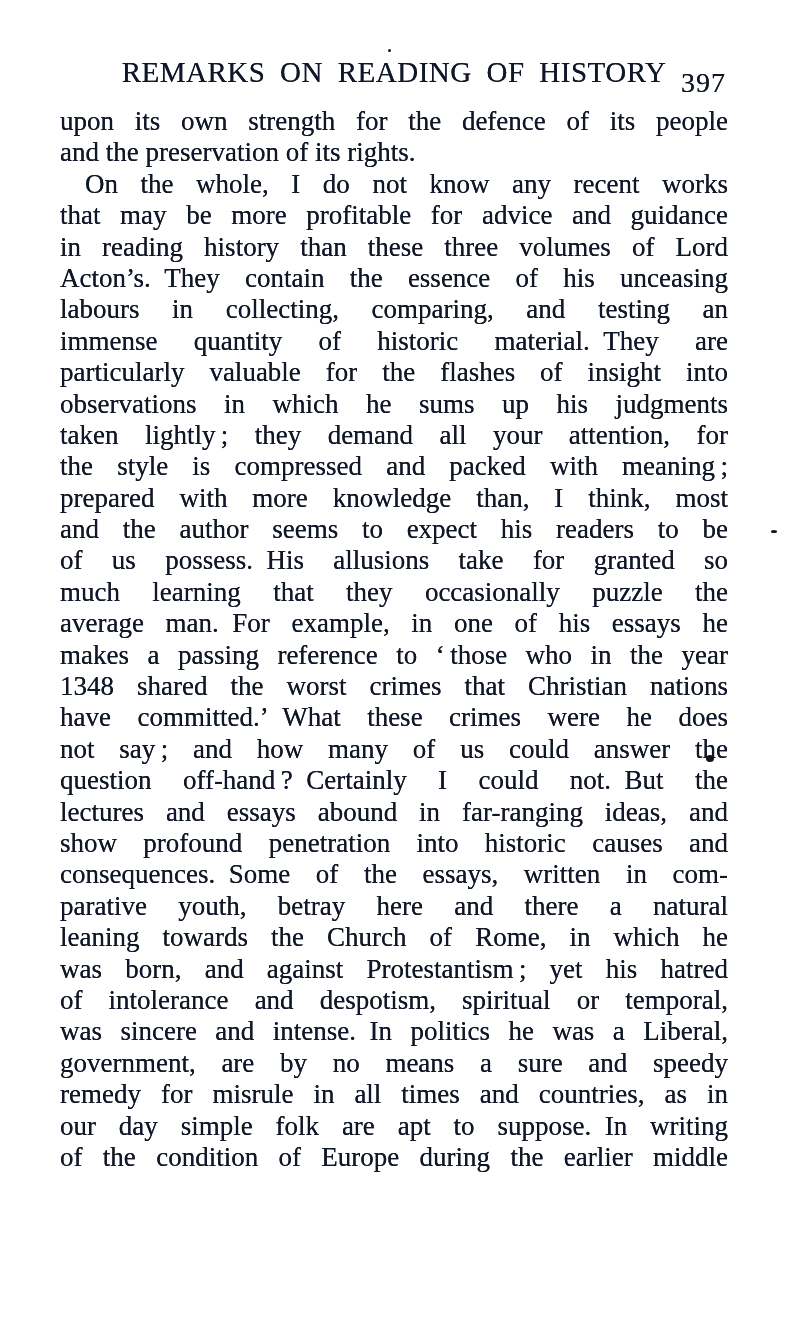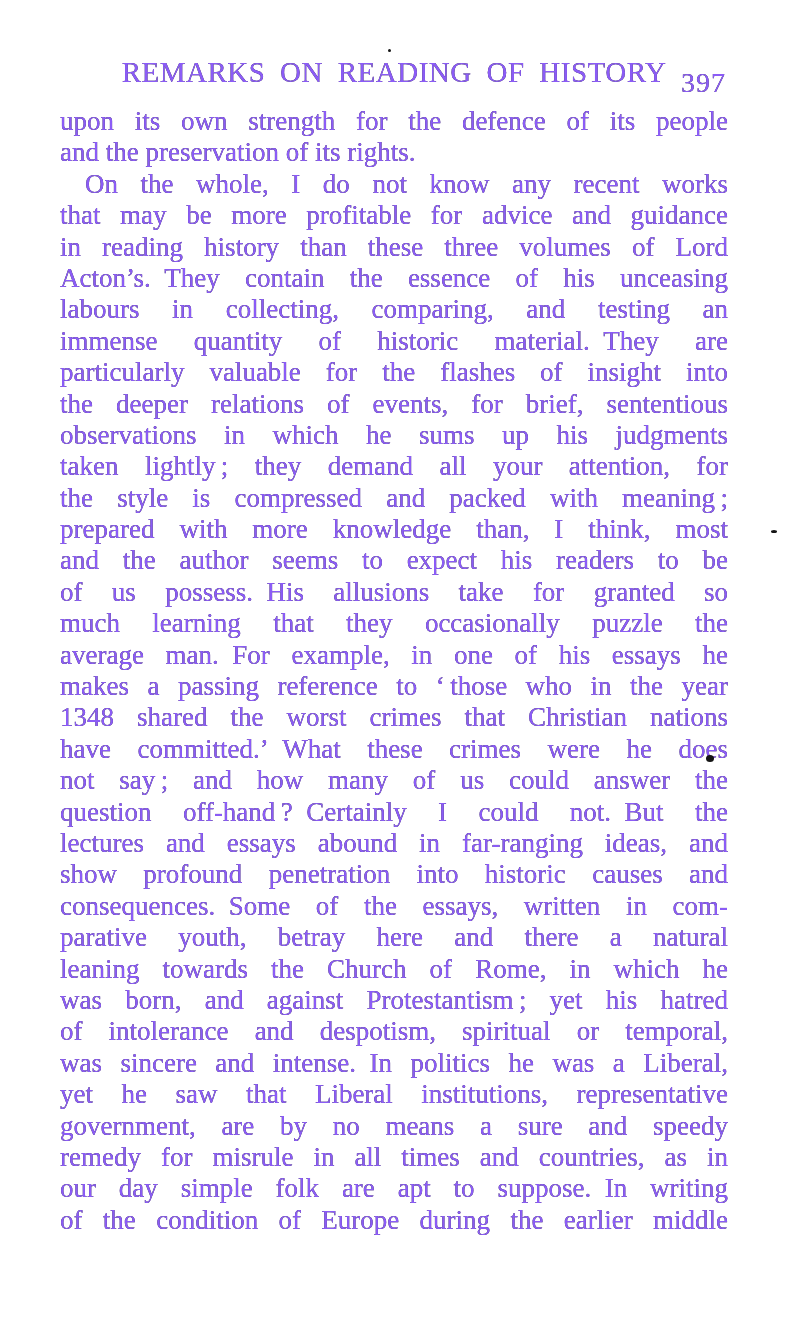--- a/index.html
+++ b/index.html
@@ -64,38 +64,37 @@
   
   .speck {
     position: absolute;
     background: #141414;
     border-radius: 50%;
   }
 </style>
 </head>
 <body>
 
-<div class="page" style="background: rgb(255, 255, 255); color: #8b5cf6;">
+<div class="page" style="background: rgb(255, 255, 255); color: #0f172a;">
 
   <header class="running-head">
     <span>REMARKS ON READING OF HISTORY</span>
     <span class="pagenum">397</span>
   </header>
 
   <main class="body-text" id="body-text">
       <div class="line">upon its own strength for the defence of its people</div>
       <div class="line para-end">and the preservation of its rights.</div>
       <div class="line indent">On the whole, I do not know any recent works</div>
       <div class="line">that may be more profitable for advice and guidance</div>
       <div class="line">in reading history than these three volumes of Lord</div>
       <div class="line">Acton’s. They contain the essence of his unceasing</div>
       <div class="line">labours in collecting, comparing, and testing an</div>
       <div class="line">immense quantity of historic material. They are</div>
       <div class="line">particularly valuable for the flashes of insight into</div>
-      <div class="line">the deeper relations of events, for brief, sententious</div>
       <div class="line">observations in which he sums up his judgments</div>
       <div class="line">taken lightly ; they demand all your attention, for</div>
       <div class="line">the style is compressed and packed with meaning ;</div>
       <div class="line">prepared with more knowledge than, I think, most</div>
       <div class="line">and the author seems to expect his readers to be</div>
       <div class="line">of us possess. His allusions take for granted so</div>
       <div class="line">much learning that they occasionally puzzle the</div>
       <div class="line">average man. For example, in one of his essays he</div>
       <div class="line">makes a passing reference to ‘ those who in the year</div>
       <div class="line">1348 shared the worst crimes that Christian nations</div>
@@ -103,21 +102,20 @@
       <div class="line">not say ; and how many of us could answer the</div>
       <div class="line">question off-hand ? Certainly I could not. But the</div>
       <div class="line">lectures and essays abound in far-ranging ideas, and</div>
       <div class="line">show profound penetration into historic causes and</div>
       <div class="line">consequences. Some of the essays, written in com-</div>
       <div class="line">parative youth, betray here and there a natural</div>
       <div class="line">leaning towards the Church of Rome, in which he</div>
       <div class="line">was born, and against Protestantism ; yet his hatred</div>
       <div class="line">of intolerance and despotism, spiritual or temporal,</div>
       <div class="line">was sincere and intense. In politics he was a Liberal,</div>
-      <div class="line">yet he saw that Liberal institutions, representative</div>
       <div class="line">government, are by no means a sure and speedy</div>
       <div class="line">remedy for misrule in all times and countries, as in</div>
       <div class="line">our day simple folk are apt to suppose. In writing</div>
       <div class="line">of the condition of Europe during the earlier middle</div>
     </main>
 
   <div id="specks">
       <div class="speck" style="left: 388px; top: 49px; width: 3px; height: 3px;"></div>
       <div class="speck" style="left: 771px; top: 530px; width: 6px; height: 3px;"></div>
       <div class="speck" style="left: 706px; top: 755px; width: 8px; height: 7px;"></div>

